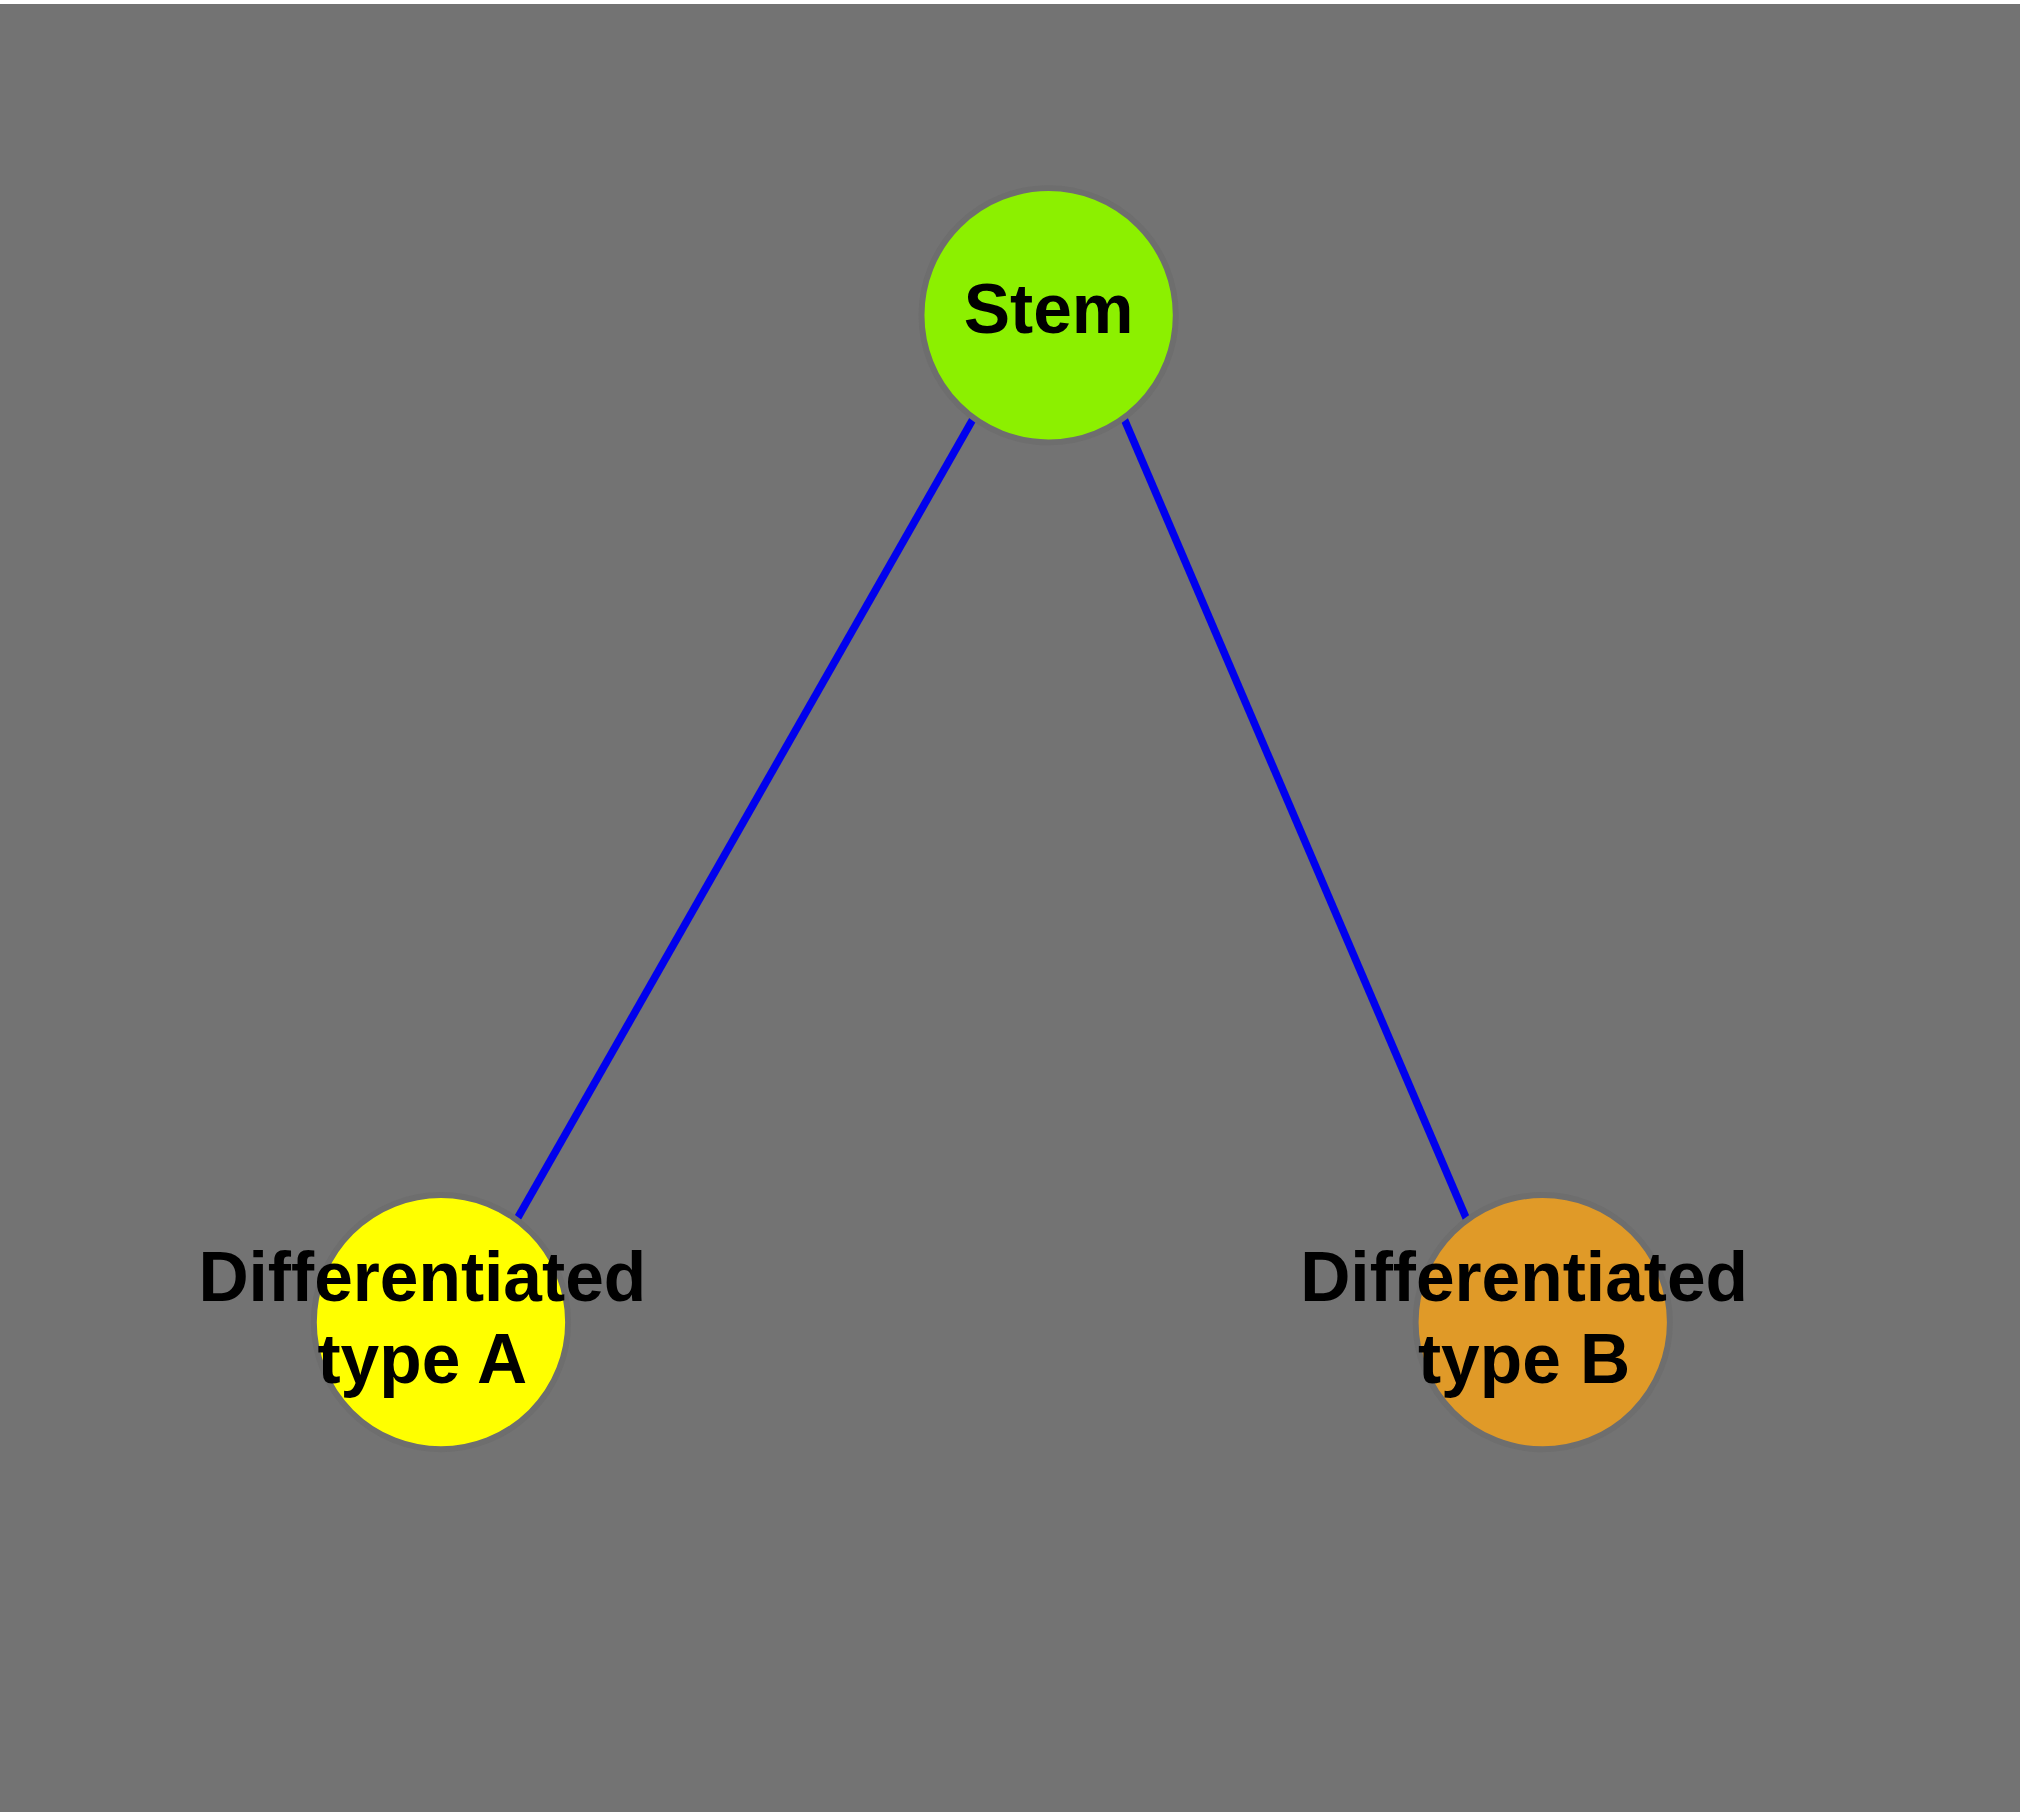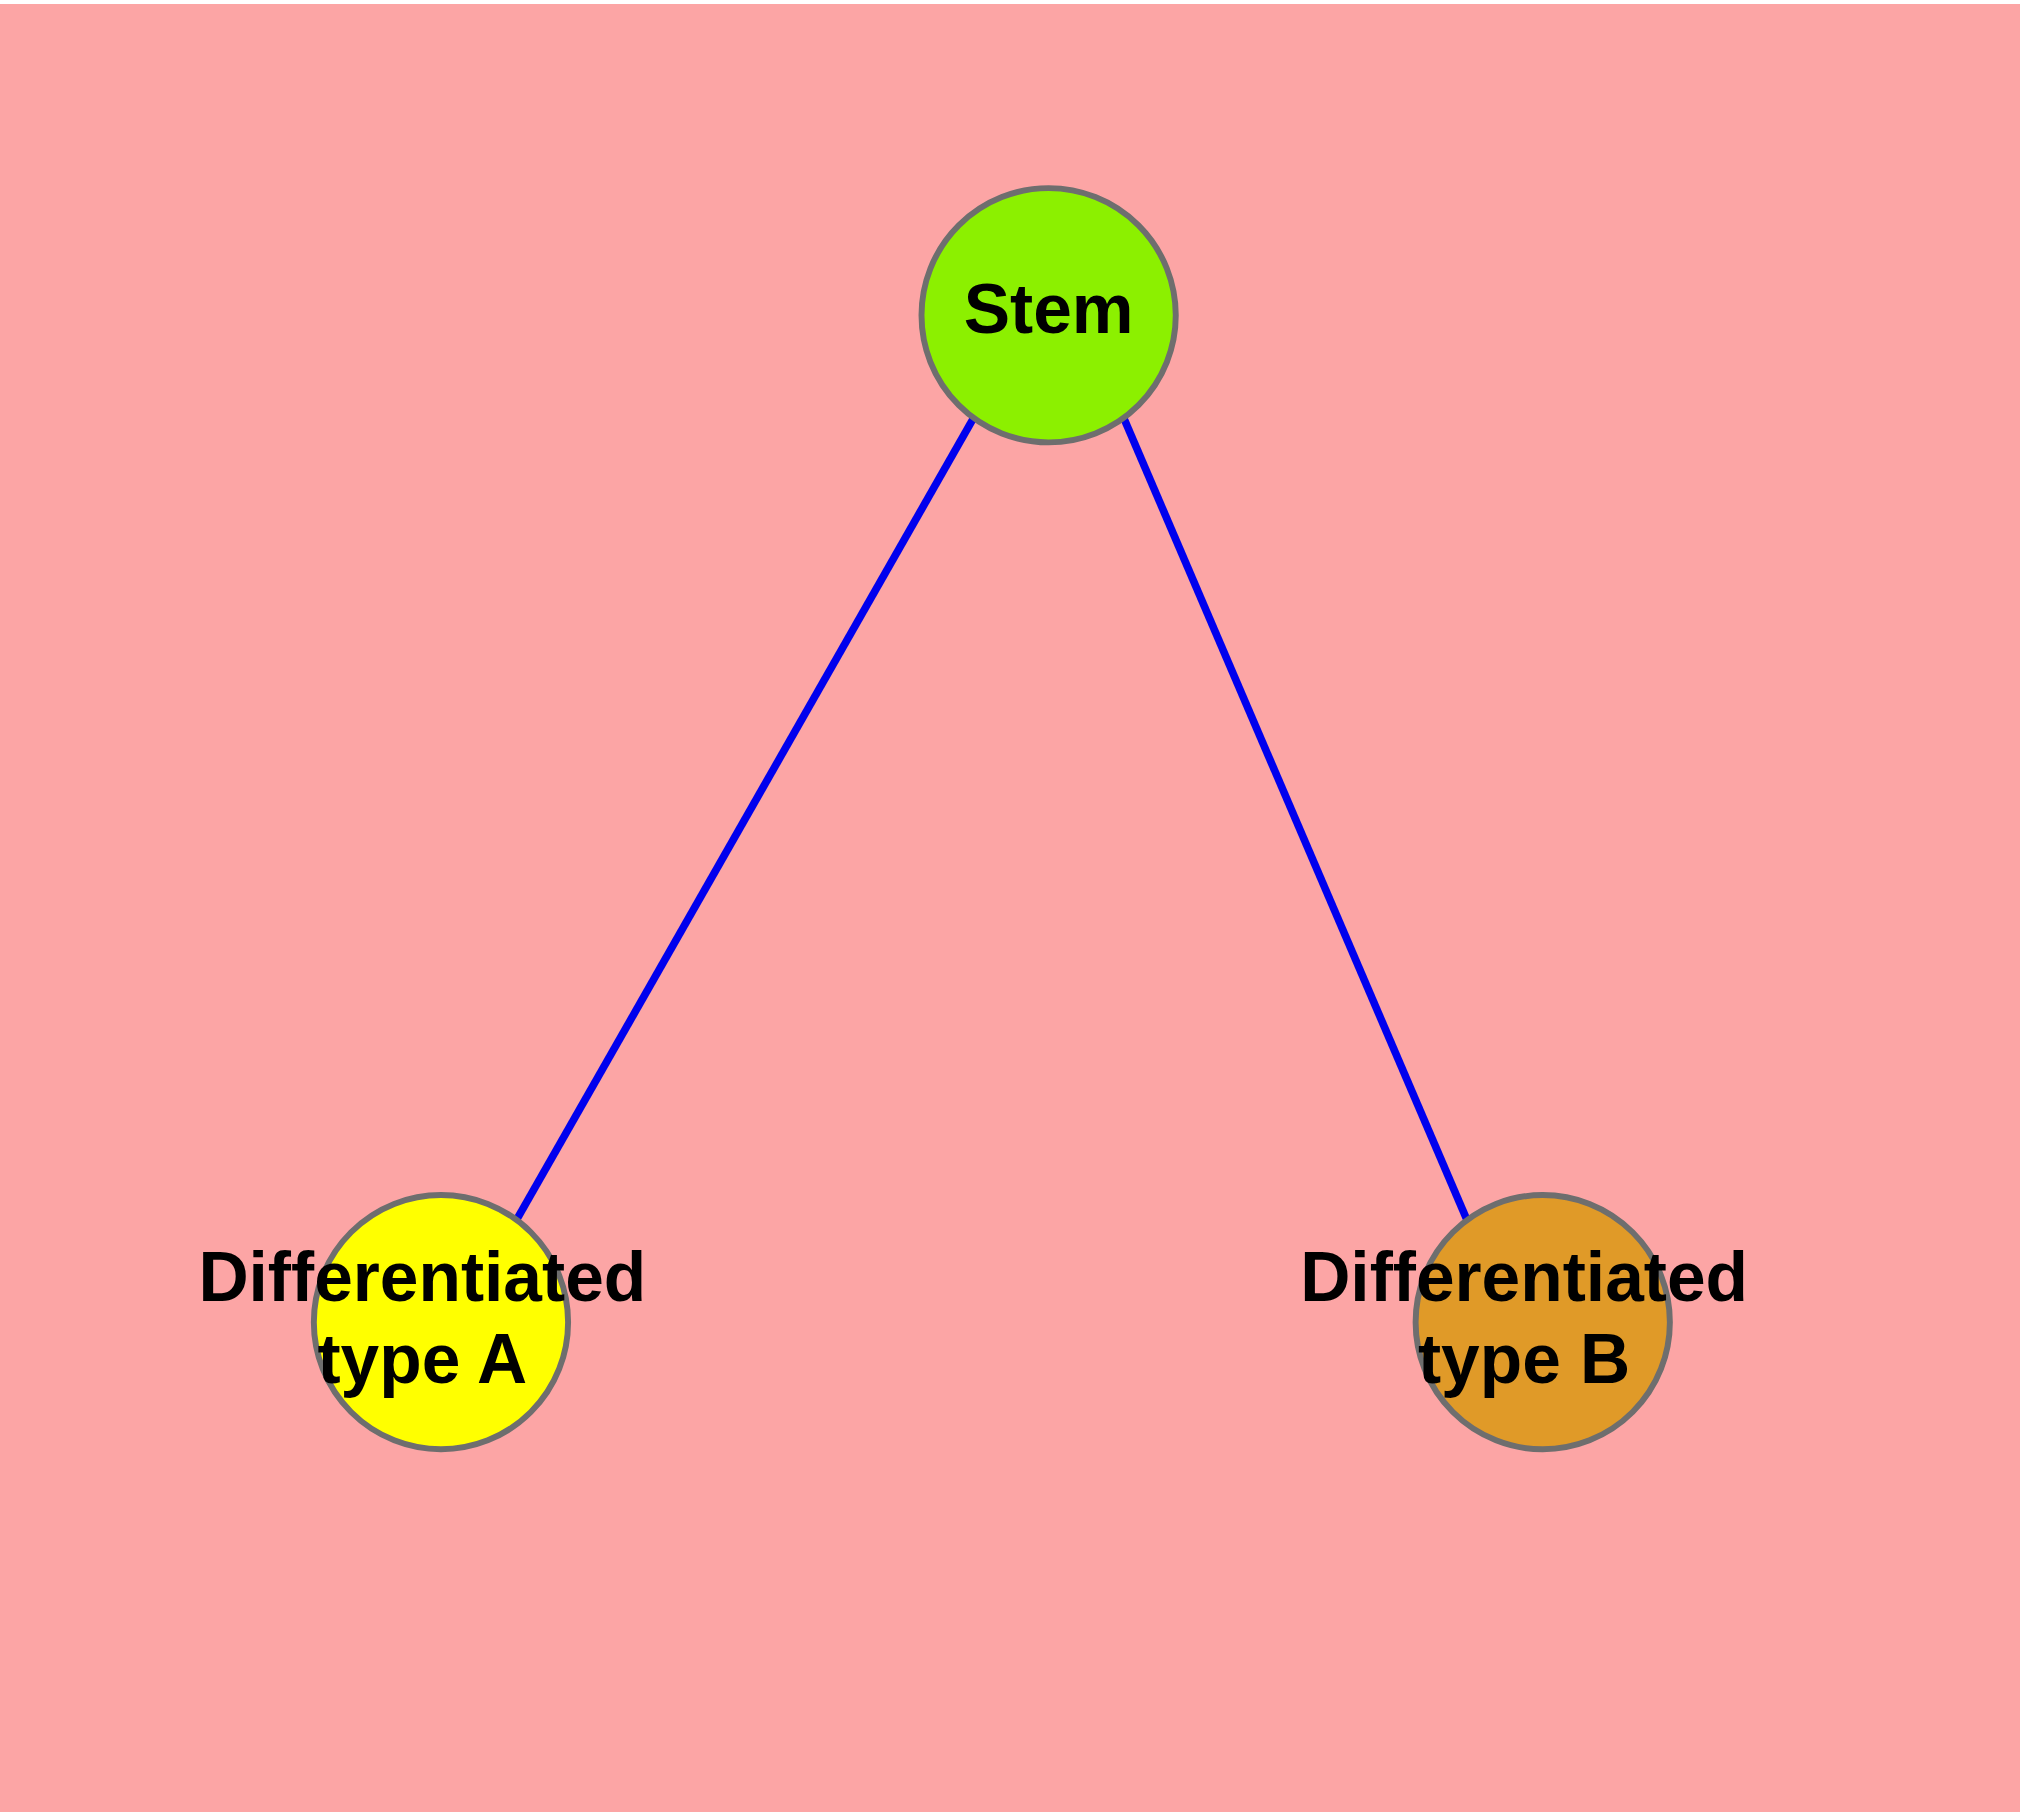--- a/index.html
+++ b/index.html
@@ -36,21 +36,21 @@
     left: 0;
     top: 0;
     width: 2021px;
     height: 4.2px;
     background: #ffffff;
   }
 </style>
 </head>
 <body>
 
-<div id="canvas" style="background: #fca5a5;">
+<div id="canvas" style="background: #737373;">
   <div class="top-strip"></div>
 
   <svg id="graph-svg" viewBox="0 0 2384 2138" xmlns="http://www.w3.org/2000/svg">
 
     <g>
       <line id="edge-0" x1="1148" y1="494" x2="610" y2="1438" stroke="#0000ee" stroke-width="9" stroke-linecap="butt"></line>
       <line id="edge-1" x1="1326" y1="494" x2="1730" y2="1438" stroke="#0000ee" stroke-width="9" stroke-linecap="butt"></line>
     </g>
 
     <g>

